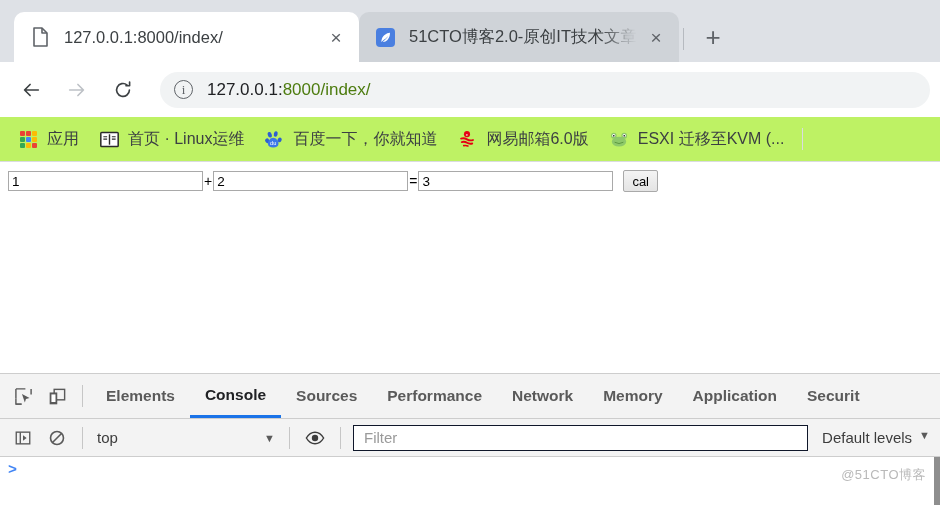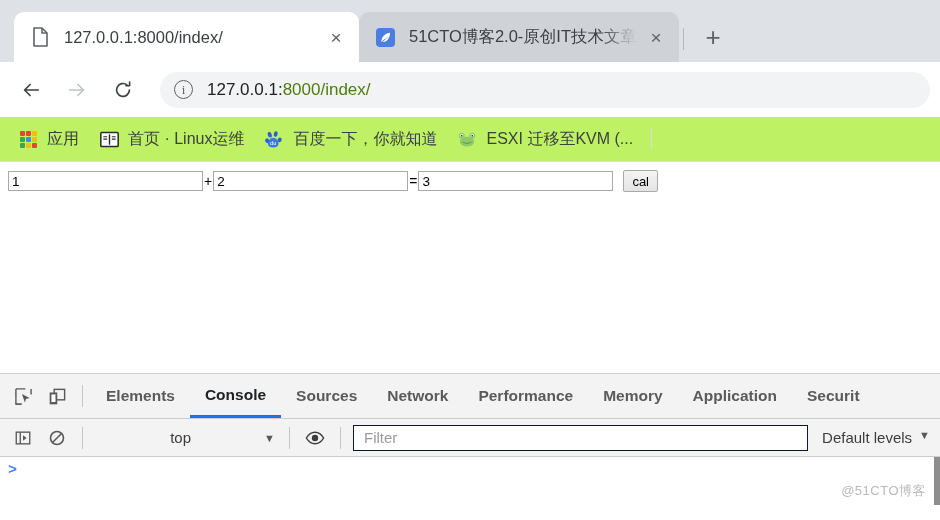--- a/index.html
+++ b/index.html
@@ -275,21 +275,20 @@
     flex: none;
     background: #f3f3f3;
   }
   .ctx-select {
     display: flex;
     align-items: center;
     width: 190px;
     height: 26px;
     padding: 0 6px;
     flex: none;
-    text-align: center;
   }
   .ctx-label { font-size: 15px; color: #3c3c3c; flex: 1; }
   .caret { font-size: 11px; color: #5a5a5a; }
   .filter-box {
     flex: 1;
     height: 26px;
     background: #ffffff;
     border: 1px solid #0f172a;
     display: flex;
     align-items: center;
@@ -327,21 +326,21 @@
   .prompt-caret {
     color: #4285f4;
     font-size: 15px;
     font-weight: bold;
     line-height: 1;
     font-family: "Liberation Mono", monospace;
   }
   .watermark {
     position: absolute;
     right: 14px;
-    bottom: 5px;
+    bottom: 21px;
     font-size: 13px;
     color: #b9b9b9;
     letter-spacing: 0.5px;
     pointer-events: none;
   }
   .scroll-edge {
     position:absolute;
     top:0; right:0;
     width: 6px; height: 100%;
     background: #8e8e8e;
@@ -442,20 +441,32 @@
           <ellipse cx="11.3" cy="4.2" rx="2" ry="2.9" fill="#2e5fd0" transform="rotate(14 11.3 4.2)"></ellipse>
           <ellipse cx="2.4" cy="11.4" rx="2.1" ry="2.6" fill="#2e5fd0" transform="rotate(-30 2.4 11.4)"></ellipse>
           <ellipse cx="15.4" cy="10.4" rx="2.1" ry="2.6" fill="#2e5fd0" transform="rotate(28 15.4 10.4)"></ellipse>
           <path d="M8.6 8.2 C11.6 8.2 14.2 11.4 14.2 14.4 C14.2 17 12 18.4 8.6 18.4 C5.2 18.4 3.1 17 3.1 14.4 C3.1 11.4 5.6 8.2 8.6 8.2 Z" fill="#3b76e8"></path>
           <text x="8.6" y="15.6" font-size="6" fill="#ffffff" text-anchor="middle" font-family="Liberation Sans, sans-serif">du</text>
         </svg>
       </span>
       <span class="bm-label">百度一下，你就知道</span>
     </div>
 
+    <div class="bm">
+      <span class="bm-icon">
+        <svg width="18" height="18" viewBox="0 0 20 20" aria-hidden="true">
+          <circle cx="10" cy="4.6" r="3.4" fill="#e60012"></circle>
+          <text x="10" y="6.4" font-size="4.6" fill="#ffffff" text-anchor="middle" font-family="Liberation Sans, sans-serif">e</text>
+          <path d="M3.4 9.5 C3.4 9.5 7 8.6 10 10.4 C13 12.2 16.6 11.2 16.6 11.2" fill="none" stroke="#e60012" stroke-width="2.1" stroke-linecap="round"></path>
+          <path d="M4.2 13.4 C4.2 13.4 7.4 12.6 10 14.2 C12.6 15.8 15.8 15 15.8 15" fill="none" stroke="#e60012" stroke-width="2.1" stroke-linecap="round"></path>
+          <path d="M6.4 17.4 C6.4 17.4 9 16.8 11 17.8" fill="none" stroke="#e60012" stroke-width="1.8" stroke-linecap="round"></path>
+        </svg>
+      </span>
+      <span class="bm-label">网易邮箱6.0版</span>
+    </div>
 
     <div class="bm">
       <span class="bm-icon">
         <svg width="20" height="18" viewBox="0 0 22 20" aria-hidden="true">
           <ellipse cx="11" cy="13" rx="8" ry="5.4" fill="#8ec96a"></ellipse>
           <ellipse cx="5.2" cy="6.4" rx="3.2" ry="3.4" fill="#8ec96a"></ellipse>
           <ellipse cx="16.8" cy="6.4" rx="3.2" ry="3.4" fill="#8ec96a"></ellipse>
           <circle cx="5.2" cy="6.2" r="1.7" fill="#ffffff"></circle>
           <circle cx="16.8" cy="6.2" r="1.7" fill="#ffffff"></circle>
           <circle cx="5.2" cy="6.4" r="0.95" fill="#1d1d1d"></circle>
@@ -495,22 +506,22 @@
           <rect x="6.5" y="2.5" width="11" height="11" fill="none" stroke="#5a5a5a" stroke-width="1.5"></rect>
           <rect x="2.5" y="6.5" width="6.5" height="11" fill="#5a5a5a" stroke="#5a5a5a" stroke-width="1.5"></rect>
           <rect x="3.6" y="7.8" width="4.3" height="8" fill="#ffffff"></rect>
         </svg>
       </div>
       <div class="dt-vsep"></div>
 
       <div class="dt-tab">Elements</div>
       <div class="dt-tab active">Console</div>
       <div class="dt-tab">Sources</div>
+      <div class="dt-tab">Performance</div>
       <div class="dt-tab">Network</div>
-      <div class="dt-tab">Performance</div>
       <div class="dt-tab">Memory</div>
       <div class="dt-tab">Application</div>
       <div class="dt-tab">Securit</div>
     </div>
 
     <div class="dt-toolbar">
       <div class="dt-iconbtn">
         <svg width="18" height="18" viewBox="0 0 20 20" aria-hidden="true">
           <rect x="2.5" y="3.5" width="15" height="13" fill="none" stroke="#5a5a5a" stroke-width="1.5"></rect>
           <path d="M7 3.5 V16.5" stroke="#5a5a5a" stroke-width="1.5"></path>

